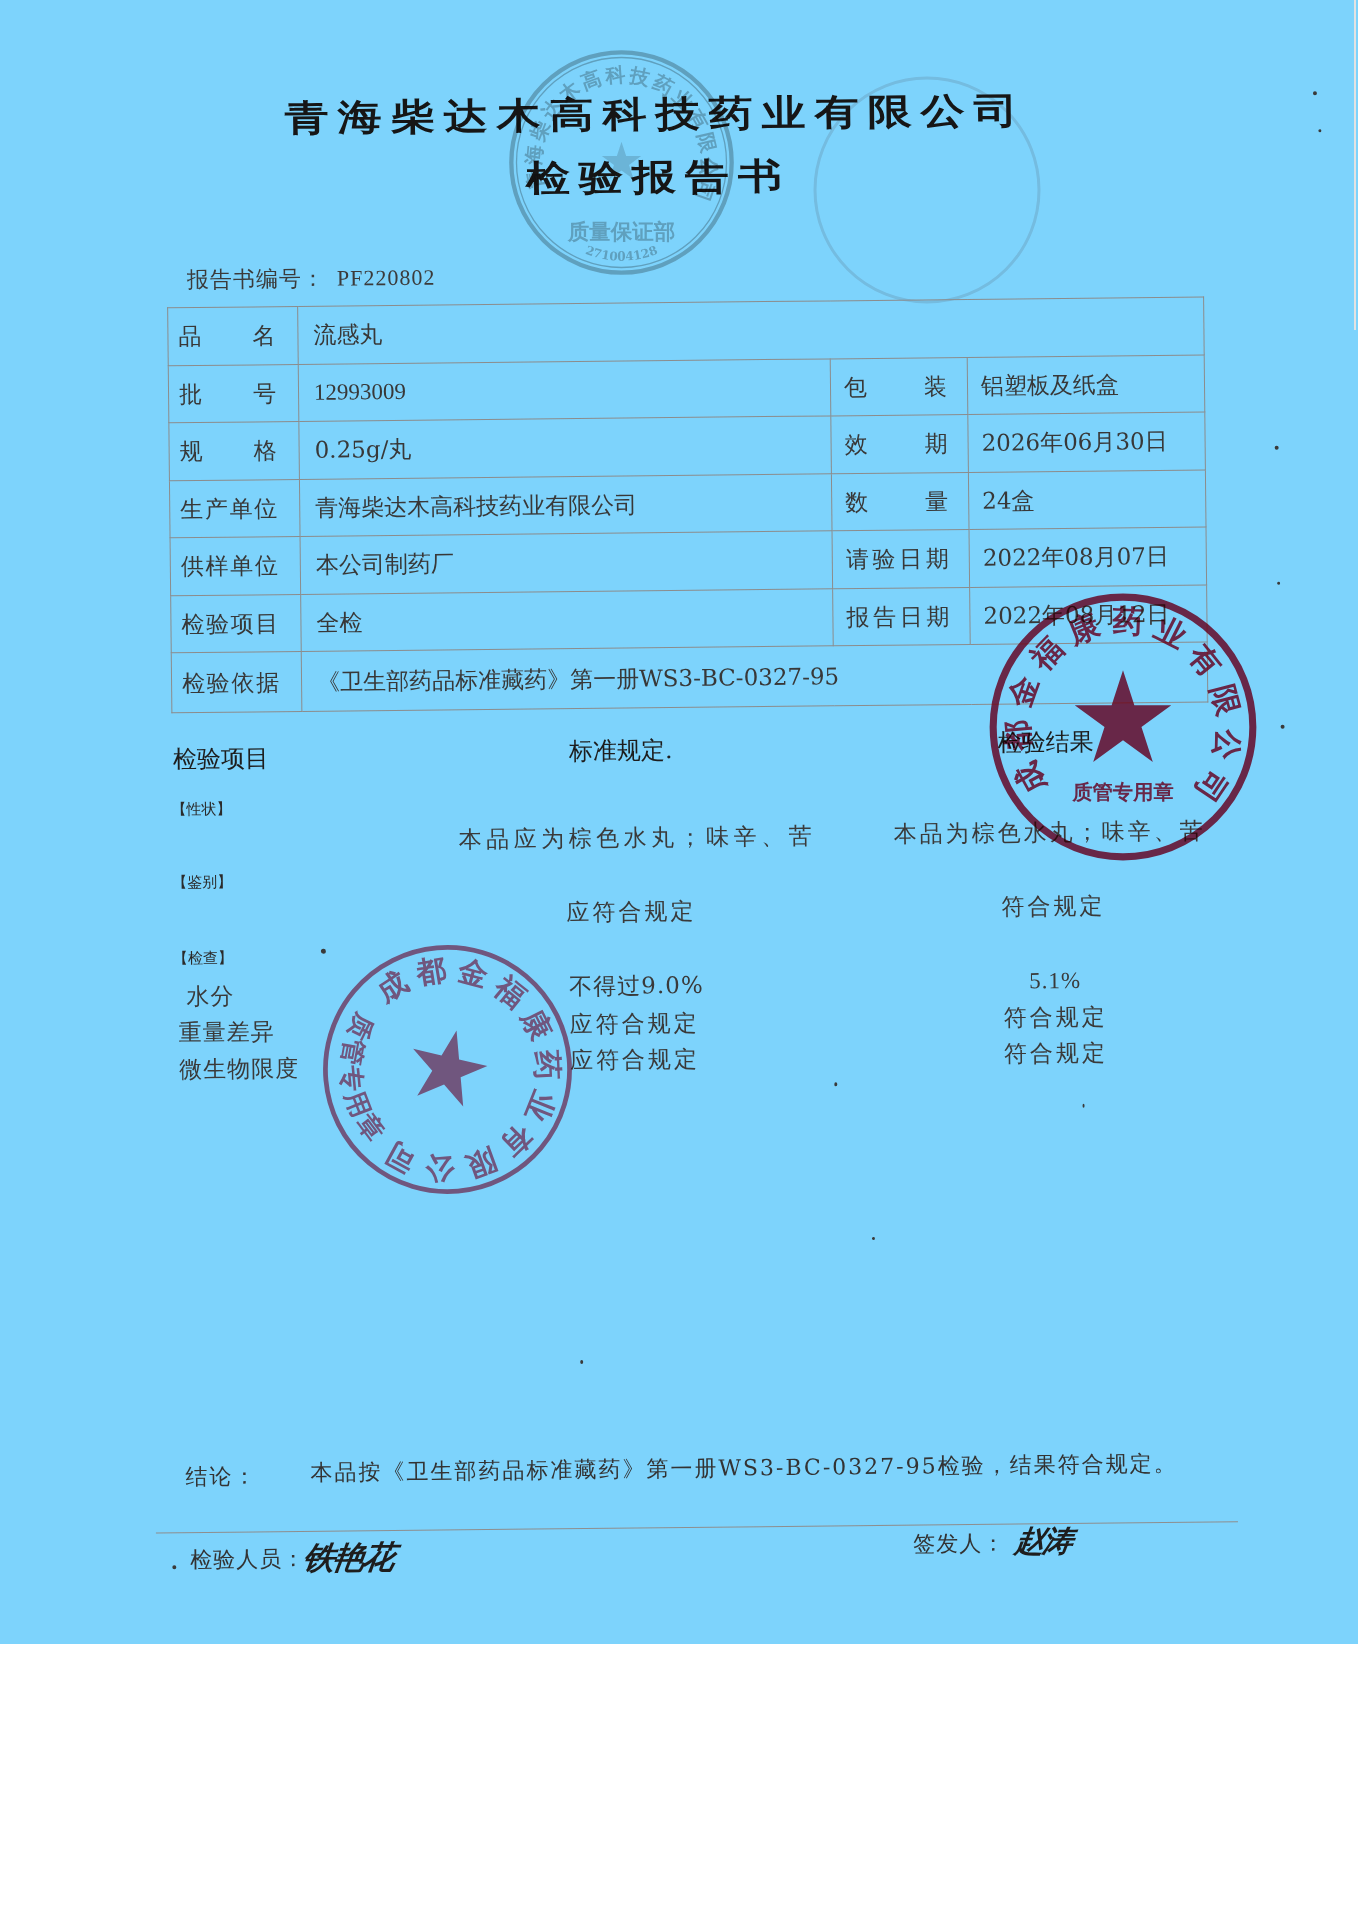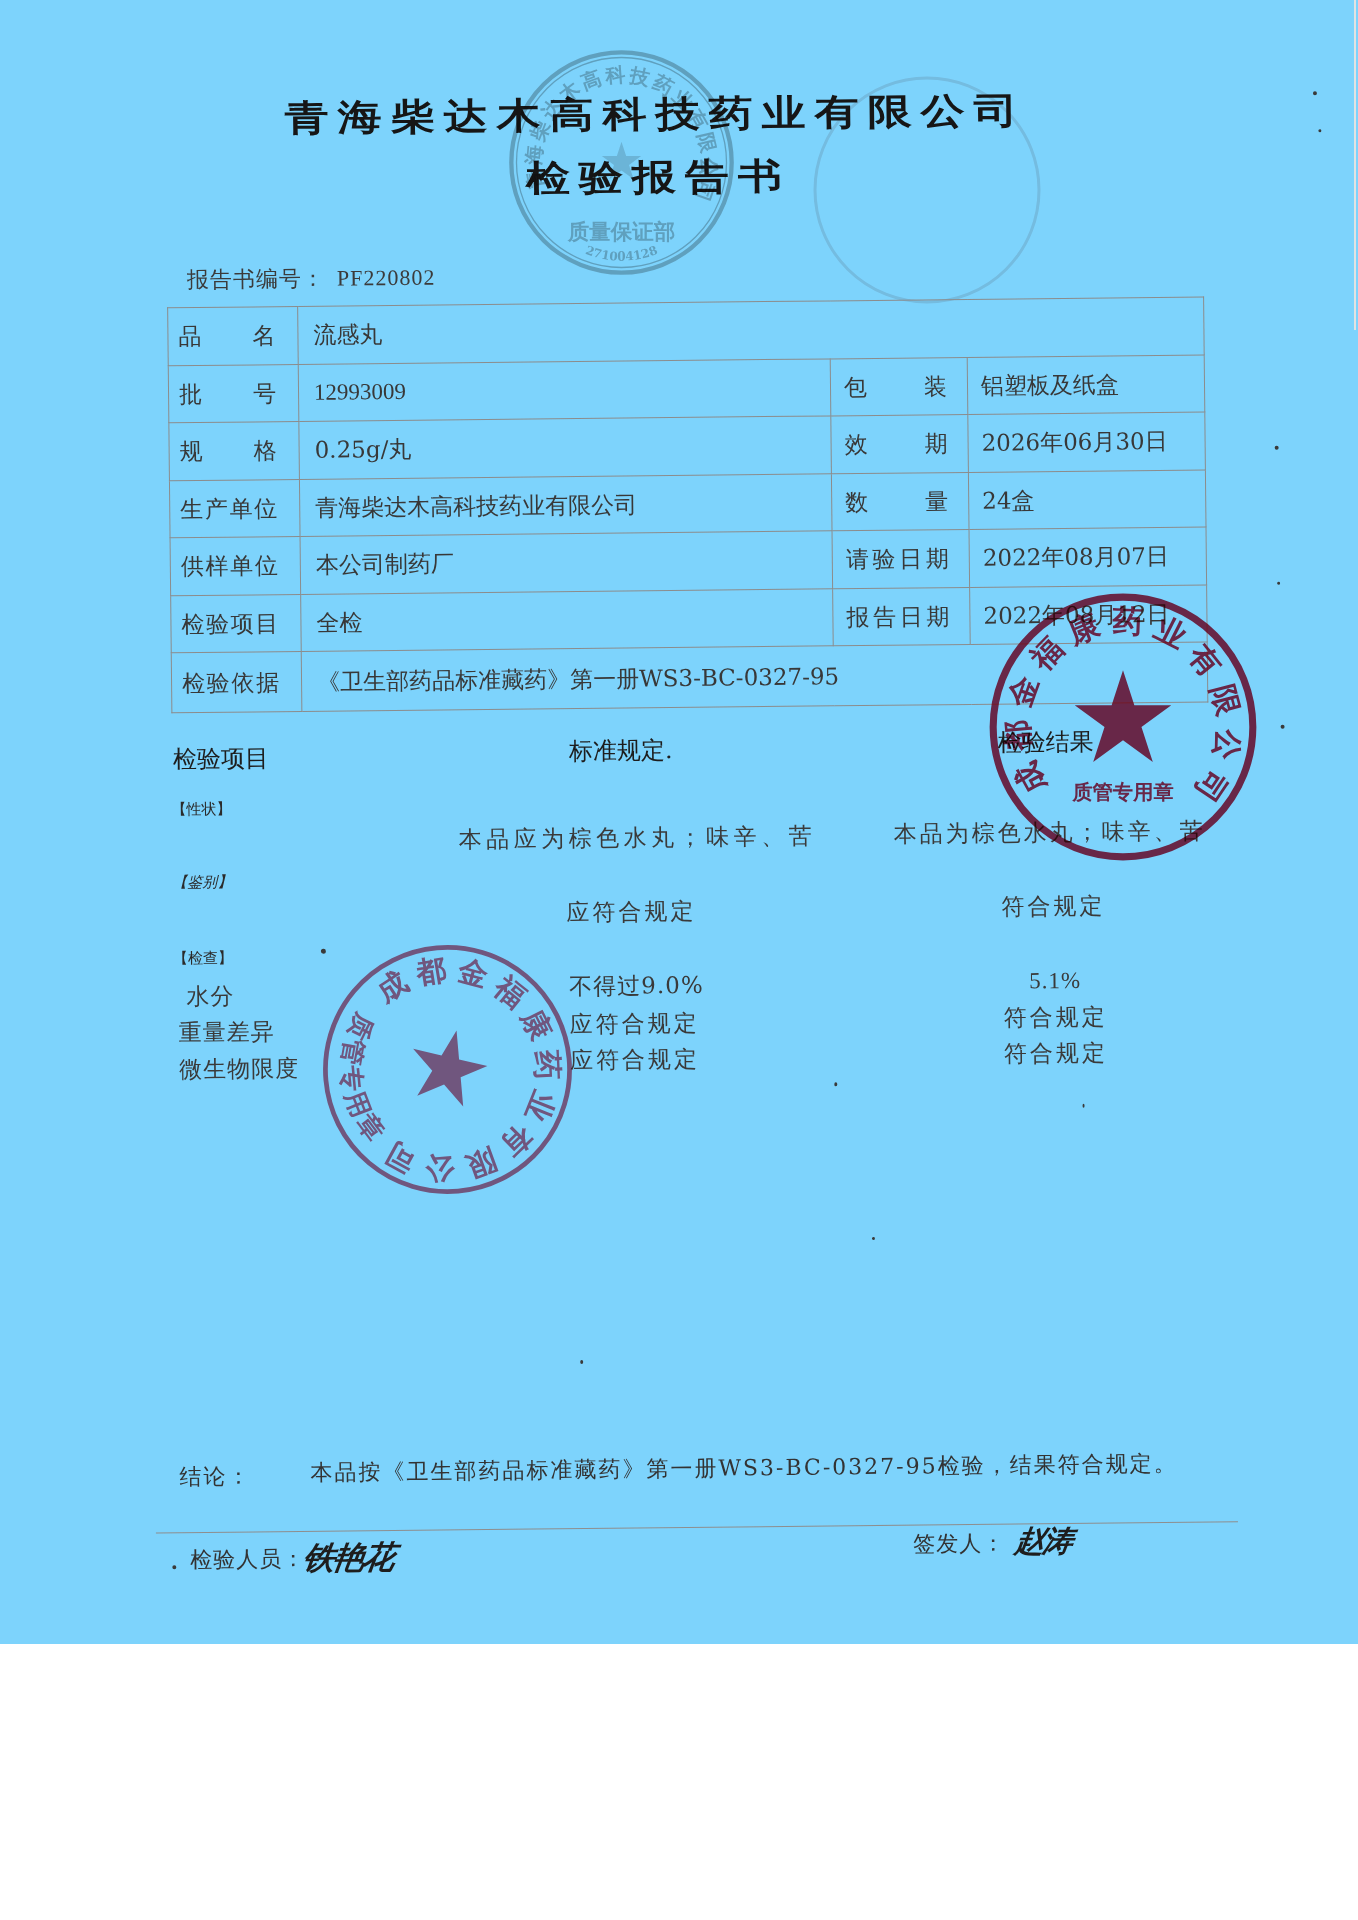--- a/index.html
+++ b/index.html
@@ -161,39 +161,39 @@
       </table>
 
     <div class="abs sec-h" style="left:175px;top:741px;">检验项目</div>
     <div class="abs sec-h" style="left:571px;top:737px;">标准规定.</div>
     <div class="abs sec-h" style="left:1000px;top:733px;">检验结果</div>
 
     <div class="abs sec-t" style="left:173px;top:792px;">【性状】</div>
     <div class="abs txt" style="left:460px;top:825px;letter-spacing:4.5px;">本品应为棕色水丸；味辛、苦</div>
     <div class="abs txt" style="left:895px;top:824px;">本品为棕色水丸；味辛、苦</div>
 
-    <div class="abs sec-t" style="left:173px;top:865px;font-style:italic;">【鉴别】</div>
+    <div class="abs sec-t" style="left:173px;top:865px;">【鉴别】</div>
     <div class="abs txt" style="left:567px;top:899px;">应符合规定</div>
     <div class="abs txt" style="left:1002px;top:898px;">符合规定</div>
 
     <div class="abs sec-t" style="left:173px;top:941px;">【检查】</div>
 
     <div class="abs txt" style="left:186px;top:979px;letter-spacing:1px;">水分</div>
     <div class="abs txt" style="left:569px;top:973px;letter-spacing:1px;">不得过9.0%</div>
     <div class="abs txt num" style="left:1029px;top:973px;letter-spacing:1px;">5.1%</div>
 
     <div class="abs txt" style="left:178px;top:1015px;letter-spacing:1px;">重量差异</div>
     <div class="abs txt" style="left:569px;top:1011px;">应符合规定</div>
     <div class="abs txt" style="left:1003px;top:1009px;">符合规定</div>
 
     <div class="abs txt" style="left:178px;top:1052px;letter-spacing:1px;">微生物限度</div>
     <div class="abs txt" style="left:569px;top:1047px;">应符合规定</div>
     <div class="abs txt" style="left:1003px;top:1045px;">符合规定</div>
 
-    <div class="abs concl" style="left:174px;top:1461px;">结论：</div>
+    <div class="abs concl" style="left:180px;top:1461px;">结论：</div>
     <div class="abs concl" style="left:305px;top:1458px;">本品按《卫生部药品标准藏药》第一册WS3-BC-0327-95检验，结果符合规定。</div>
 
     <div class="rule"></div>
 
     <div class="abs concl" style="left:184px;top:1544px;letter-spacing:1px;">检验人员：</div>
     <div class="abs sign" style="left:297px;top:1536px;font-size:32px;line-height:36px;">铁艳花</div>
     <div class="abs concl" style="left:907px;top:1536px;letter-spacing:1px;">签发人：</div>
     <div class="abs sign" style="left:1009px;top:1528px;font-size:30px;line-height:34px;">赵涛</div>
 
     <div class="speck" style="left:1280px;top:452px;width:4px;height:4px;"></div>

